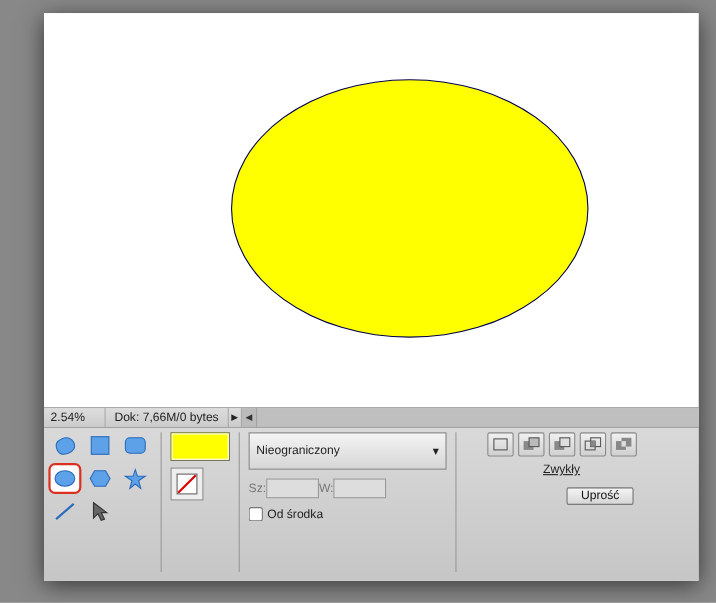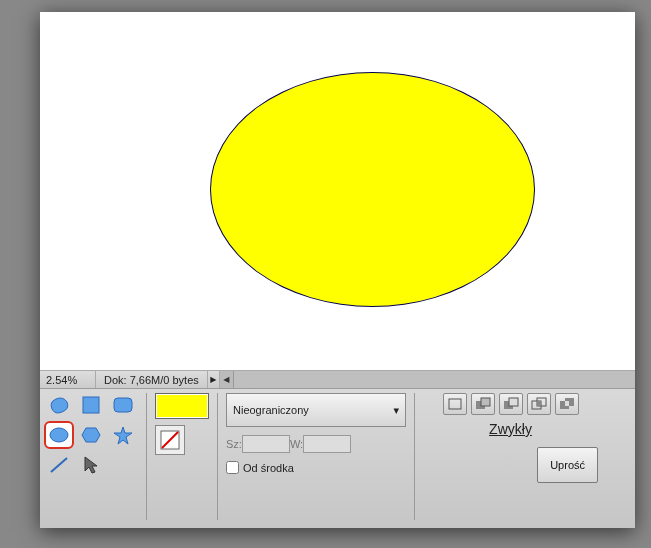--- a/index.html
+++ b/index.html
@@ -125,24 +125,24 @@
     height:34px;background:linear-gradient(#f4f4f4,#d6d6d6);border:1px solid #8a8a8a;
     display:flex;align-items:center;justify-content:space-between;padding:0 6px;font-size:11px;color:#222;
   }
   .dim-row {display:flex;align-items:center;color:#777;}
   .dim-row input {width:48px;height:18px;border:1px solid #999;background:#ddd;}
   .chk-row{display:flex;gap:4px;align-items:flex-end;color:#222;}
   .chk-row input{width:13px;height:13px;}
   .right-col{display:flex;flex-direction:column;gap:6px;align-items:center;padding-top:2px;width:175px;}
   .geom-row{display:flex;gap:4px;}
   .geom-btn{width:24px;height:22px;border:1px solid #8a8a8a;background:linear-gradient(#f0f0f0,#d0d0d0);display:flex;align-items:center;justify-content:center;border-radius:2px;}
-  .label-normal{color:#222;font-size:14px;text-decoration:underline;}
+  .label-normal{color:#222;font-size:11px;text-decoration:underline;}
   .simplify-btn{
-    align-self:flex-end;margin-right:0;margin-top:4px;
-    height:36px;padding:0 12px;border:1px solid #7a7a7a;background:linear-gradient(#f4f4f4,#d6d6d6);
+    align-self:flex-end;margin-right:22px;margin-top:4px;
+    height:16px;padding:0 12px;border:1px solid #7a7a7a;background:linear-gradient(#f4f4f4,#d6d6d6);
     font-size:11px;color:#111;border-radius:2px;
   }
 </style>
 </head>
 <body>
 
 <div class="window">
 
   <div class="canvas-area">
     <div class="ellipse"></div>

